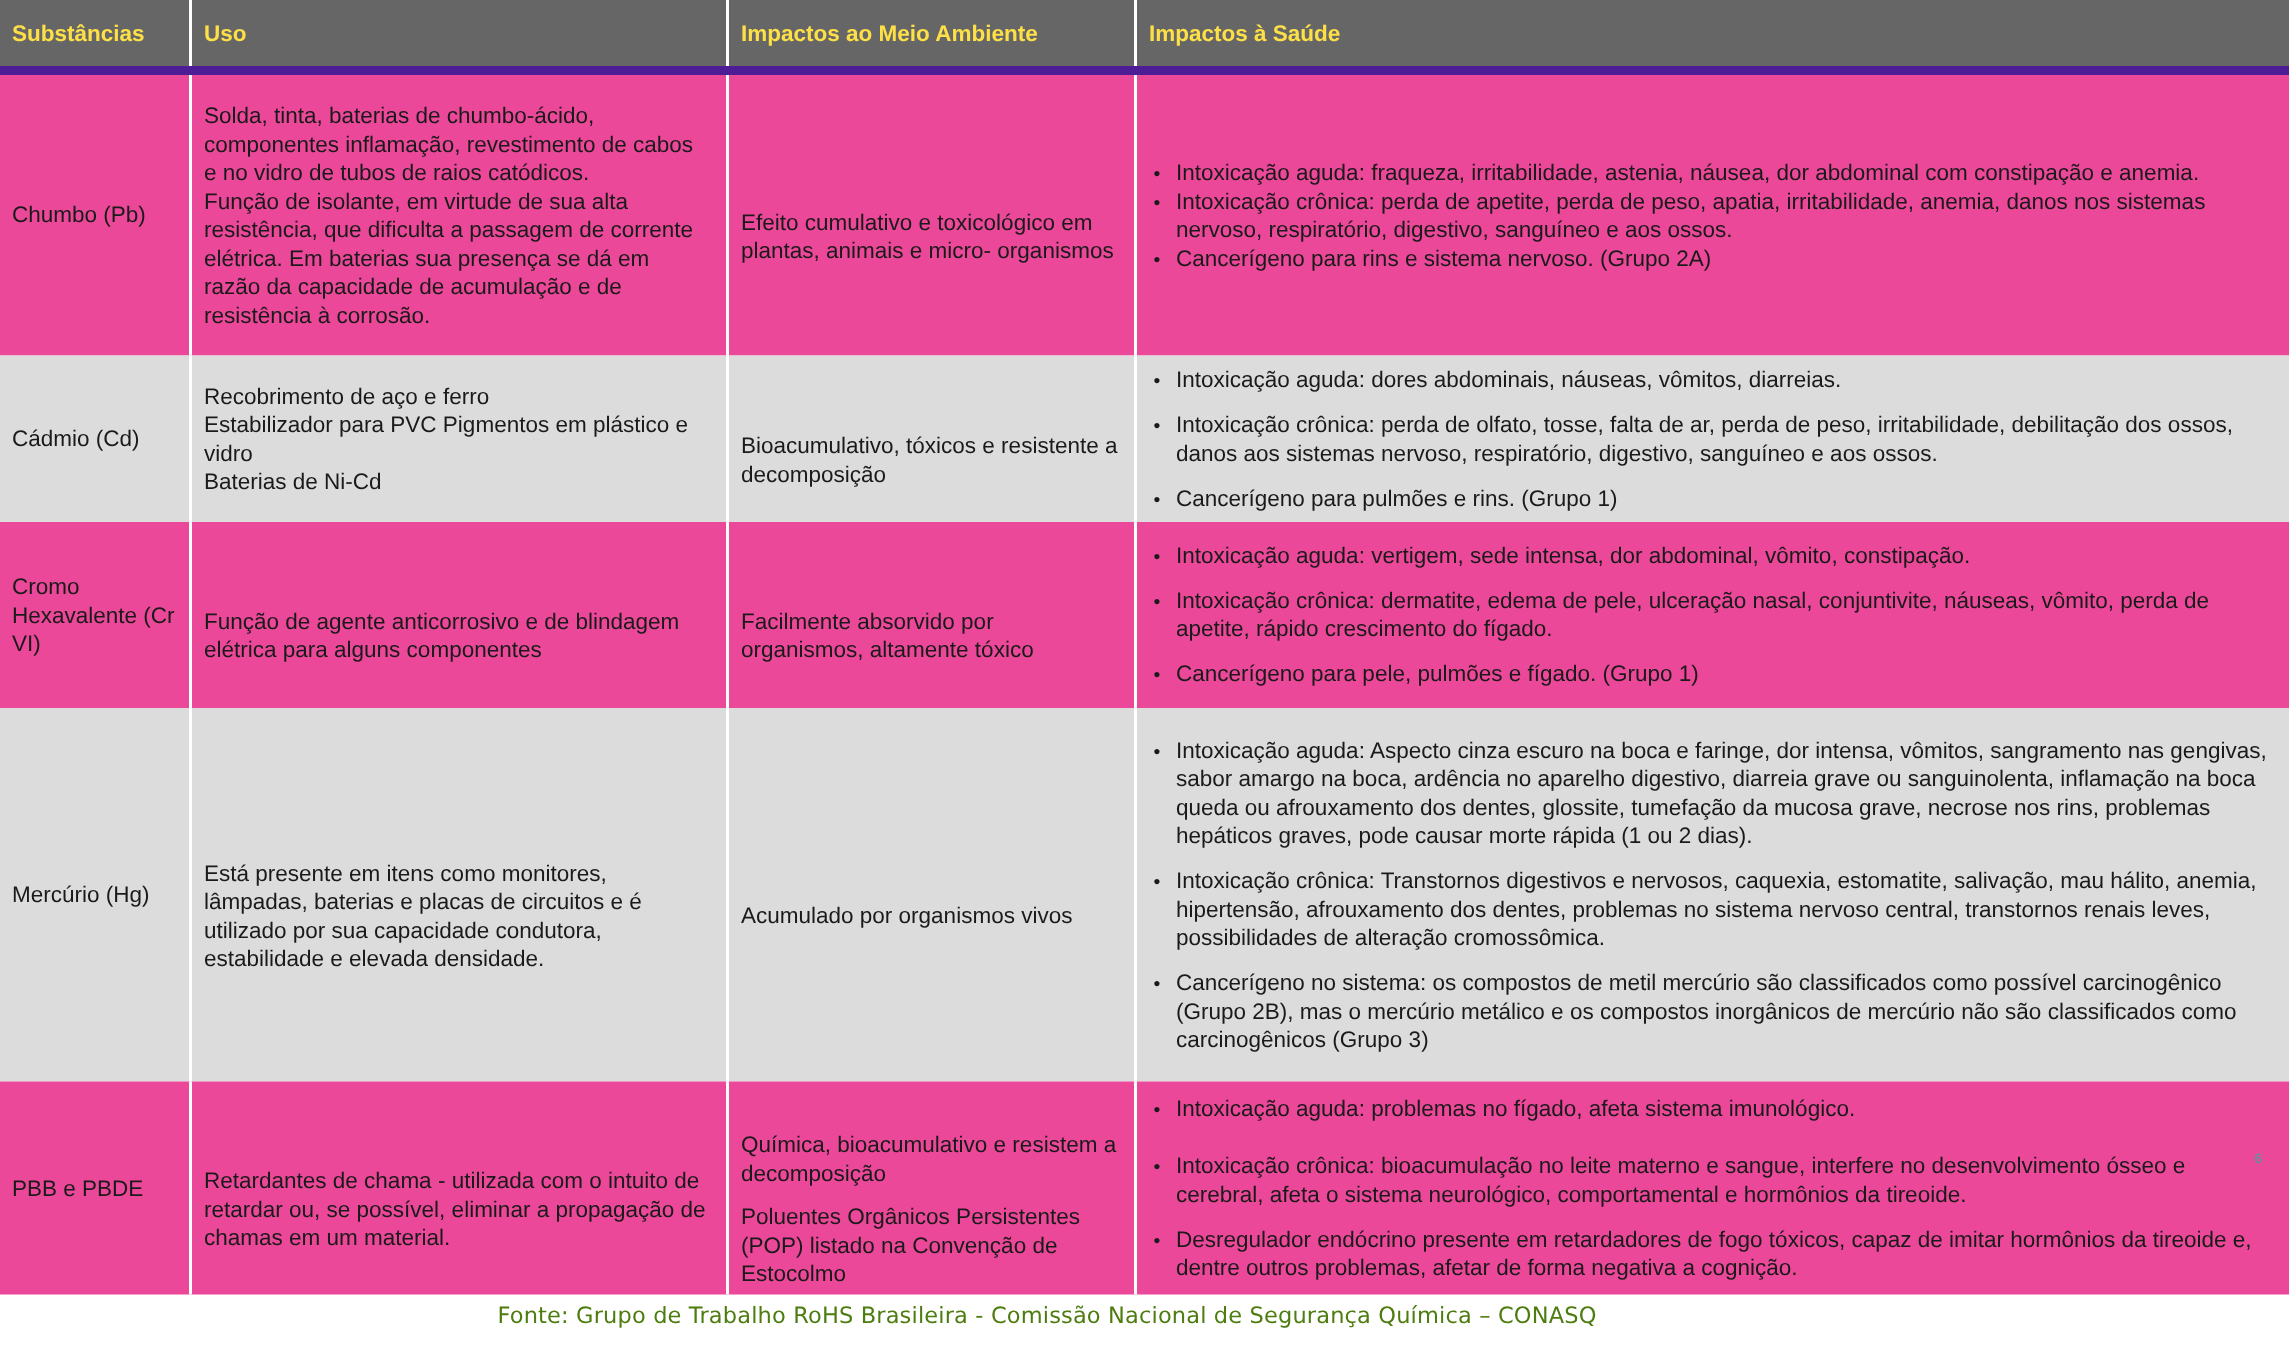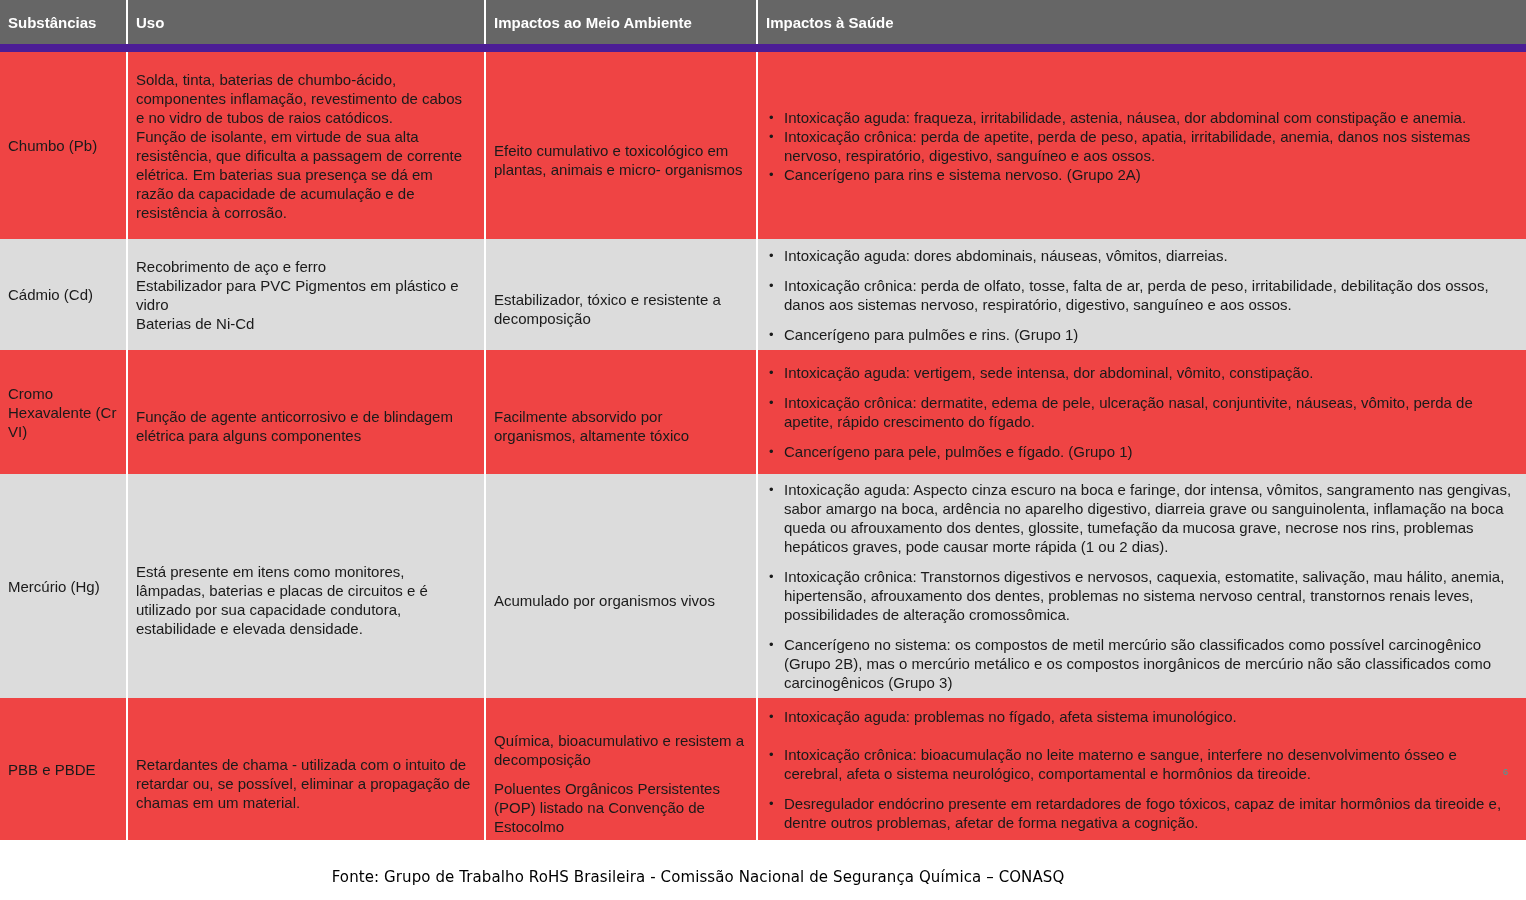--- a/index.html
+++ b/index.html
@@ -29,37 +29,37 @@
       text-align: left;
       font-size: 15px;
       line-height: 19px;
       border-left: 2px solid #ffffff;
     }
     .table th:first-child, .table td:first-child {
       border-left: none;
     }
     .table thead th {
       background: #666666;
-      color: #ffffff;
+      color: #fde047;
       font-weight: bold;
       height: 44px;
-      border-bottom: 8px solid #4c1d95;
+      border-bottom: 6px solid #4c1d95;
     }
     .col-sub { width: 127px; }
     .col-uso { width: 358px; }
     .col-amb { width: 272px; }
     .col-sau { width: auto; }
 
-    tr.row-white td { background: #ef4444; }
+    tr.row-white td { background: #ec4899; }
     tr.row-gray td { background: #dcdcdc; }
 
     tr.r1 td { height: 187px; }
     tr.r2 td { height: 111px; }
     tr.r3 td { height: 124px; }
-    tr.r4 td { height: 224px; }
+    tr.r4 td { height: 249px; }
     tr.r5 td { height: 142px; }
 
     .multiline span { display: block; }
 
     ul.health {
       list-style: none;
       margin: 0;
       padding: 0;
     }
     ul.health li {
@@ -91,21 +91,21 @@
       font-family: "Liberation Sans", sans-serif;
     }
     .footer {
       position: absolute;
       left: 0;
       width: 1396px;
       top: 868px;
       text-align: center;
       font-family: "DejaVu Sans", sans-serif;
       font-size: 15px;
-      color: #000000;
+      color: #4d7c0f;
       letter-spacing: 0.1px;
     }
   </style>
 </head>
 <body>
 
 <table class="table">
   <colgroup>
     <col class="col-sub">
     <col class="col-uso">
@@ -147,21 +147,21 @@
     </tr>
 
     <tr class="row-gray r2">
       <td>Cádmio (Cd)</td>
       <td class="multiline">
         <span>Recobrimento de aço e ferro</span>
         <span>Estabilizador para PVC Pigmentos em plástico e vidro</span>
         <span>Baterias de Ni-Cd</span>
       </td>
       <td>
-        <span class="amb-para">Estabilizador, tóxico e resistente a decomposição</span>
+        <span class="amb-para">Bioacumulativo, tóxicos e resistente a decomposição</span>
       </td>
       <td>
         <ul class="health spaced">
           <li>Intoxicação aguda: dores abdominais, náuseas, vômitos, diarreias.</li>
           <li>Intoxicação crônica: perda de olfato, tosse, falta de ar, perda de peso, irritabilidade, debilitação dos ossos, danos aos sistemas nervoso, respiratório, digestivo, sanguíneo e aos ossos.</li>
           <li>Cancerígeno para pulmões e rins. (Grupo 1)</li>
         </ul>
       </td>
     </tr>
 

